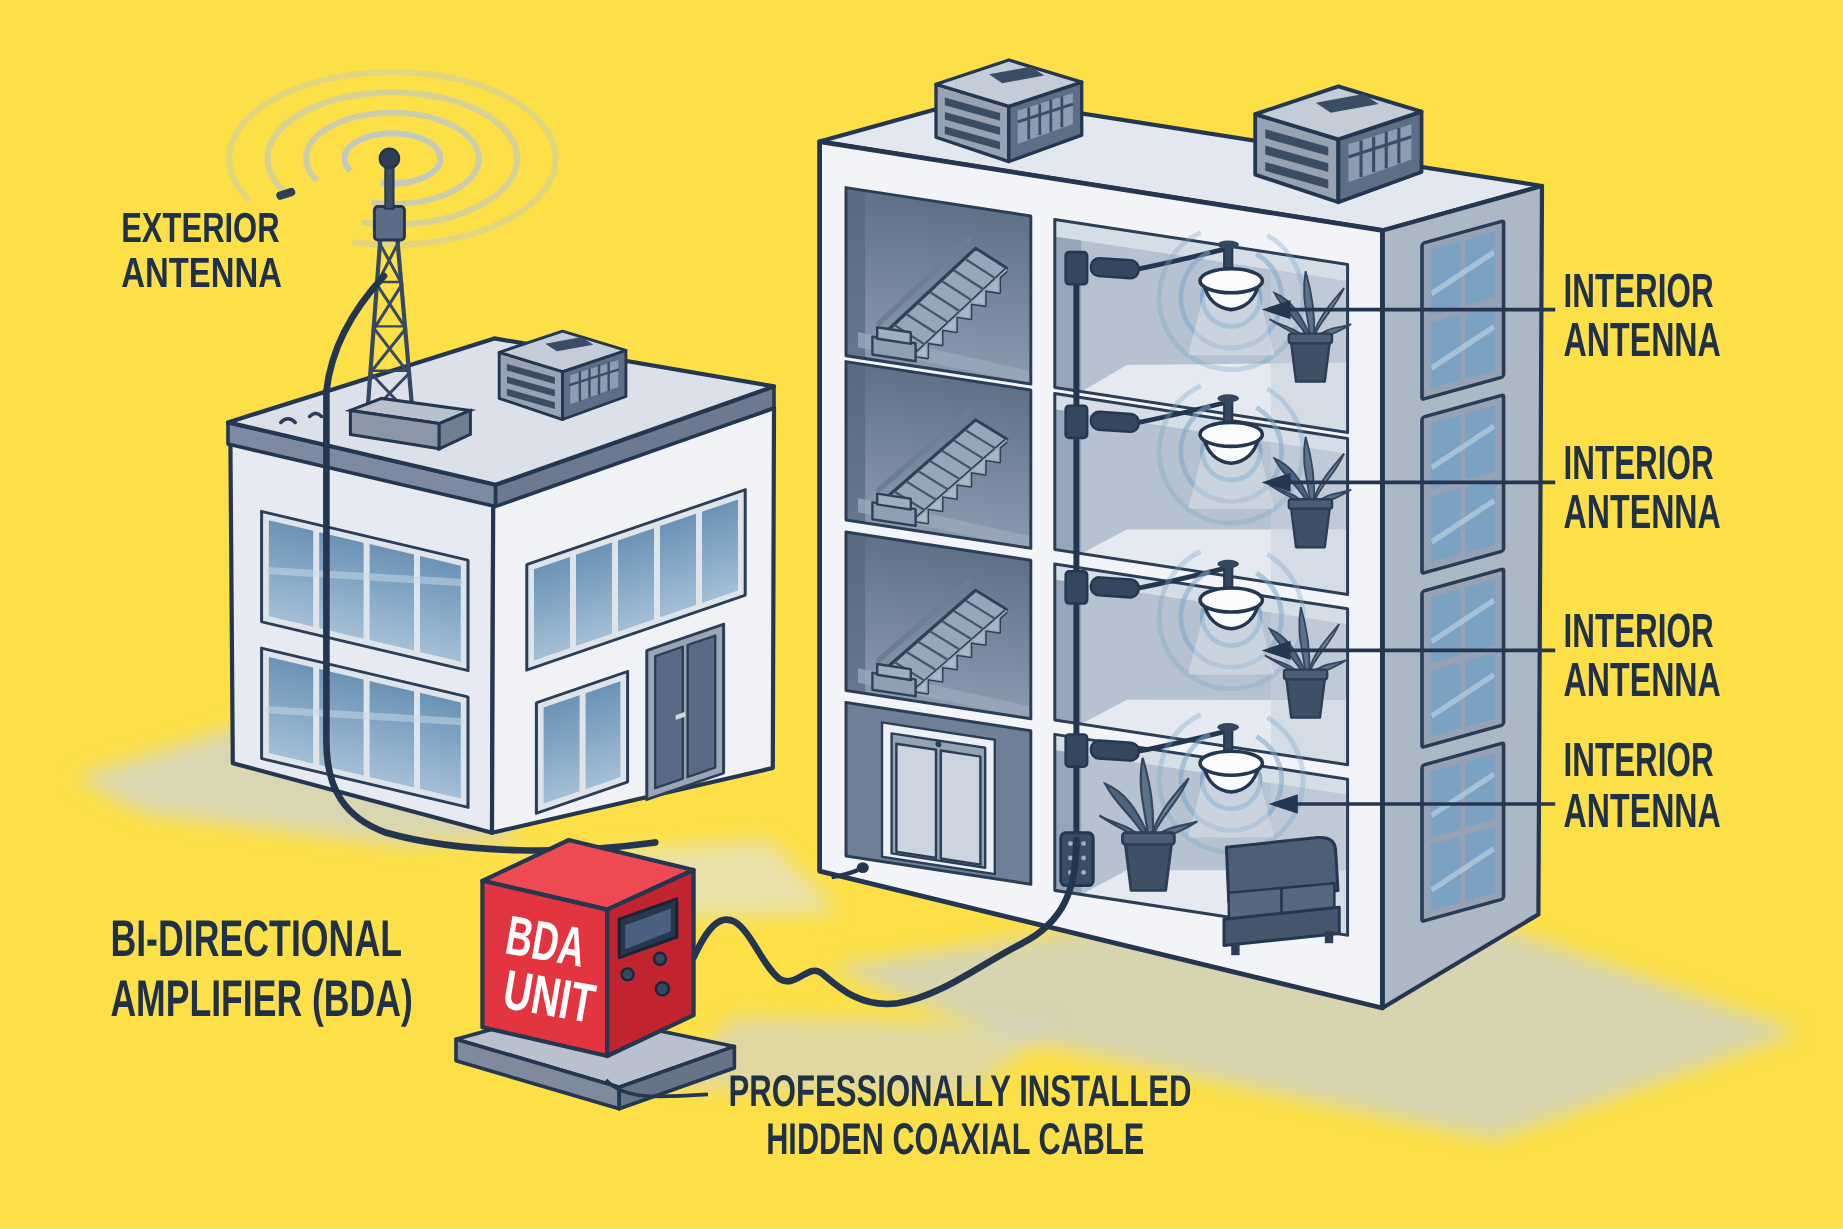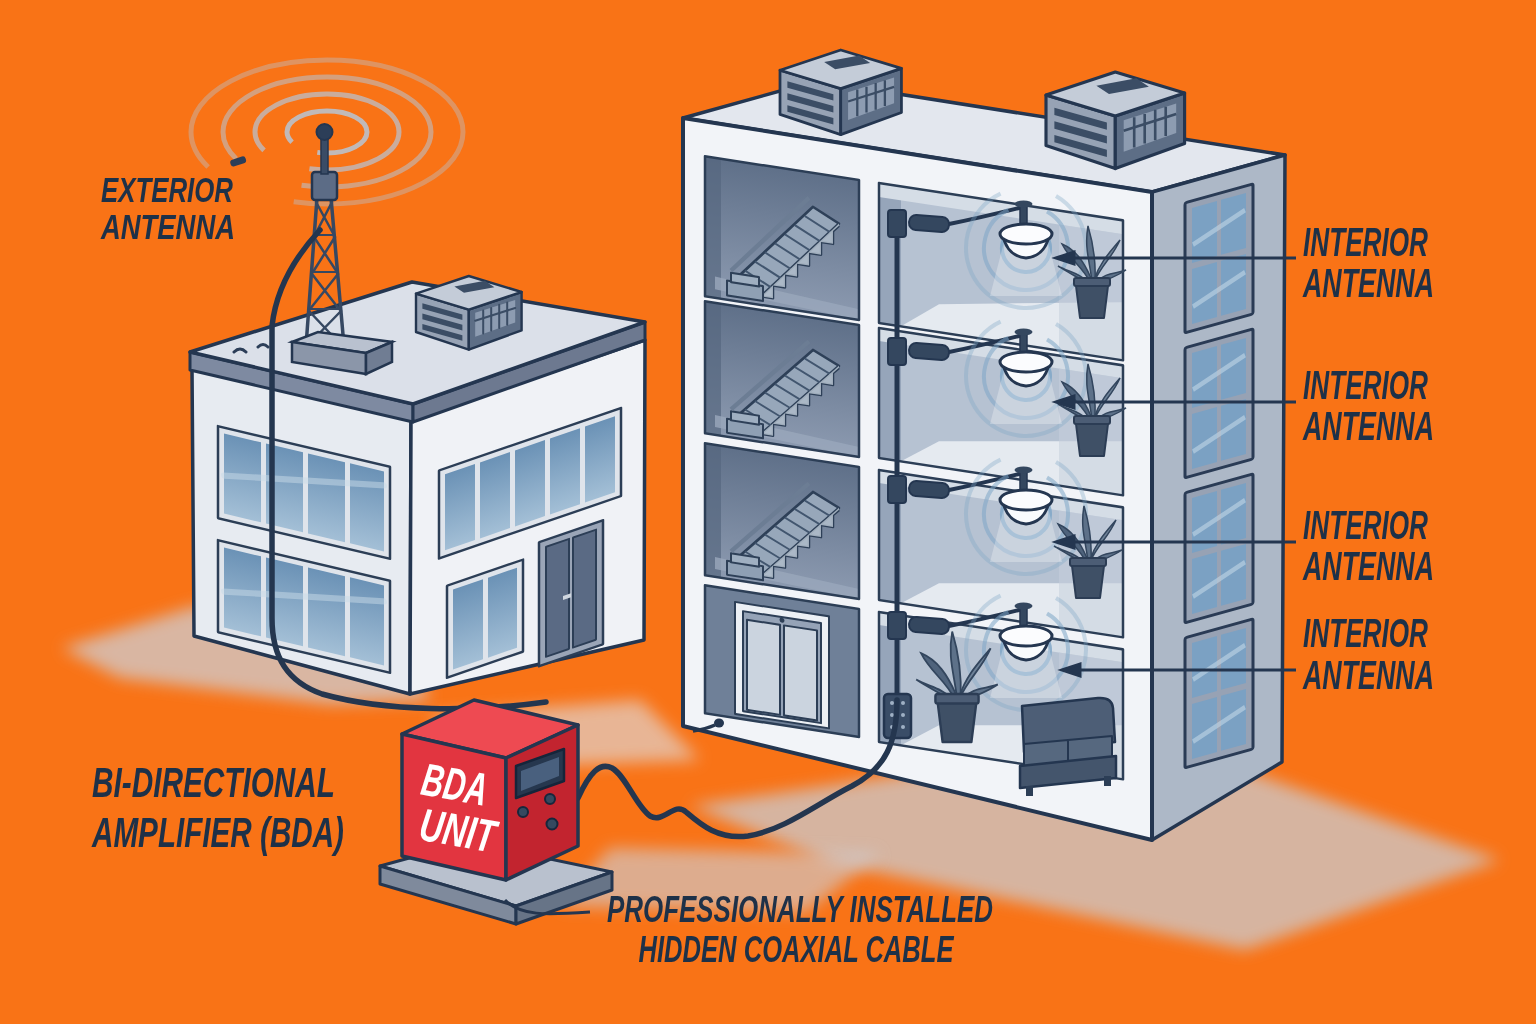--- a/index.html
+++ b/index.html
@@ -1,17 +1,17 @@
 <!DOCTYPE html>
 <html><head>
 <meta charset="utf-8">
 <style>
   html,body{margin:0;padding:0;background:#e8ebf0;}
-  .stage{width:1536px;height:1024px;position:relative;background:#f97316;overflow:hidden;
-         font-family:"Liberation Sans",sans-serif;font-style:italic;}
+  .stage{width:1536px;height:1024px;position:relative;background:#fde047;overflow:hidden;
+         font-family:"Liberation Sans",sans-serif;}
   svg{display:block;}
   text{font-family:"Liberation Sans",sans-serif;font-weight:bold;fill:#1e3148;}
   .wt{fill:#ffffff;}
 </style>
 </head>
 <body>
 
 <div class="stage">
 <svg width="1536" height="1024" viewBox="0 0 1536 1024">
   <defs>

